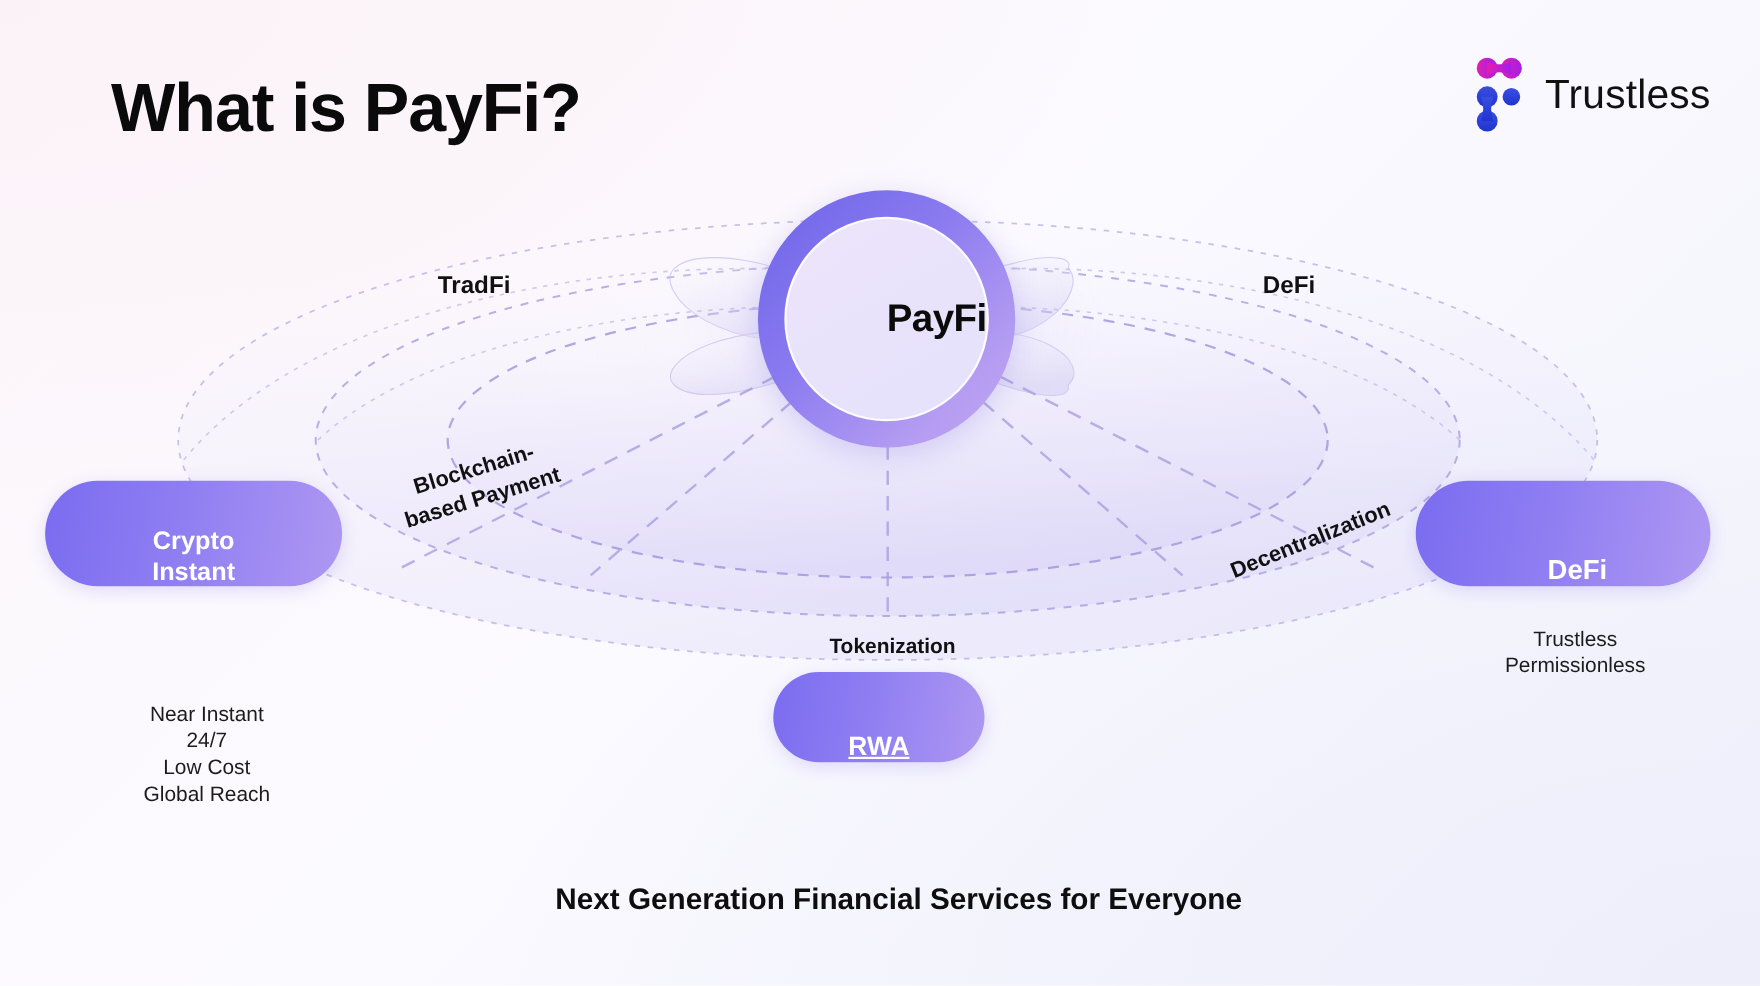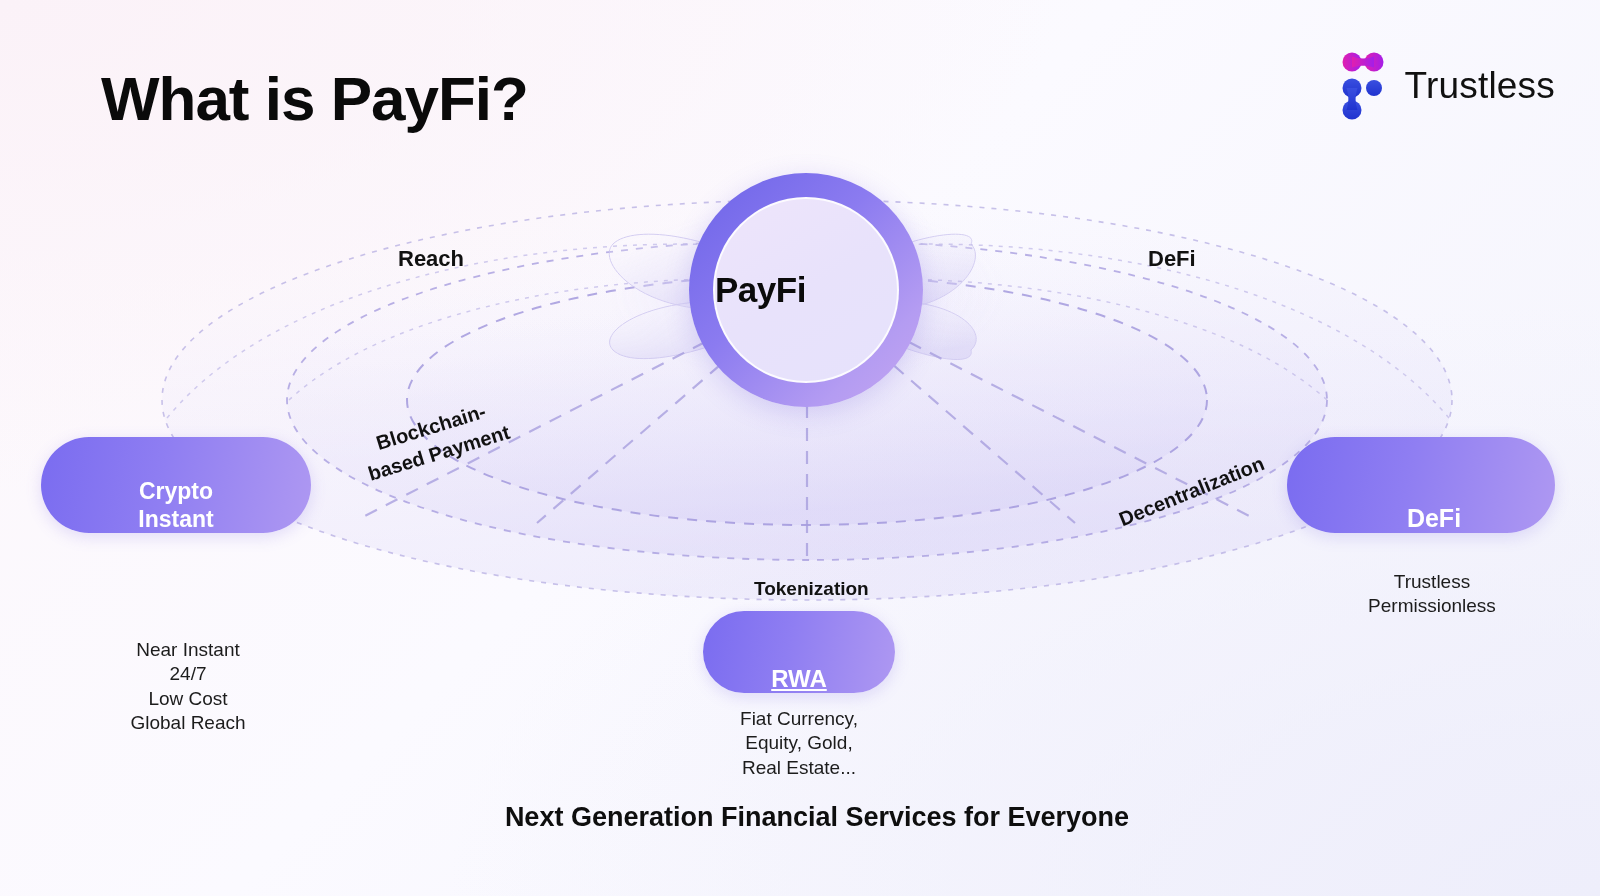--- a/index.html
+++ b/index.html
@@ -114,21 +114,21 @@
     box-shadow: 0 6px 26px rgba(110, 90, 220, 0.22);
   }
   #center-node-inner {
     width: 182px;
     height: 182px;
     border-radius: 50%;
     background: linear-gradient(150deg, #eee5fb 0%, #e8e2fb 50%, #e6e2fc 100%);
     border: 2px solid rgba(255,255,255,0.85);
     display: flex;
     align-items: center;
-    justify-content: flex-start;
+    justify-content: flex-end;
   }
   #center-node-label {
     font-size: 35px;
     font-weight: bold;
     color: #0b0b0b;
     letter-spacing: -0.5px;
   }
 
   
   .pill {
@@ -285,21 +285,21 @@
     </g>
 
     <g stroke="#c2bbe8" stroke-width="1.5" stroke-dasharray="4 6" fill="none" opacity="0.75">
       <path d="M150 418 C280 260, 600 226, 790 252"></path>
       <path d="M1432 418 C1300 260, 980 226, 790 252"></path>
       <path d="M272 400 C380 300, 620 268, 790 282"></path>
       <path d="M1310 400 C1200 300, 960 268, 790 282"></path>
     </g>
   </svg>
 
-  <div class="ring-label" id="label-tradfi">Reach</div>
+  <div class="ring-label" id="label-tradfi">TradFi</div>
   <div class="ring-label" id="label-defi-top">DeFi</div>
   <div class="ring-label" id="label-tokenization">Tokenization</div>
 
   <div class="ring-label-rot" id="label-blockchain">
     <div>Blockchain-</div>
     <div>based Payment</div>
   </div>
 
   <div class="ring-label-rot" id="label-decentralization">Decentralization</div>
 
@@ -321,21 +321,18 @@
   </div>
 
   <div class="pill" id="pill-rwa">
     <span>RWA</span>
   </div>
 
   <div class="caption" id="caption-crypto">Near Instant
 24/7
 Low Cost
 Global Reach</div>
-  <div class="caption" id="caption-rwa">Fiat Currency,
-Equity, Gold,
-Real Estate...</div>
   <div class="caption" id="caption-defi">Trustless
 Permissionless</div>
 
   <div id="footer-tagline">Next Generation Financial Services for Everyone</div>
 
 </div>
 
 </body></html>

